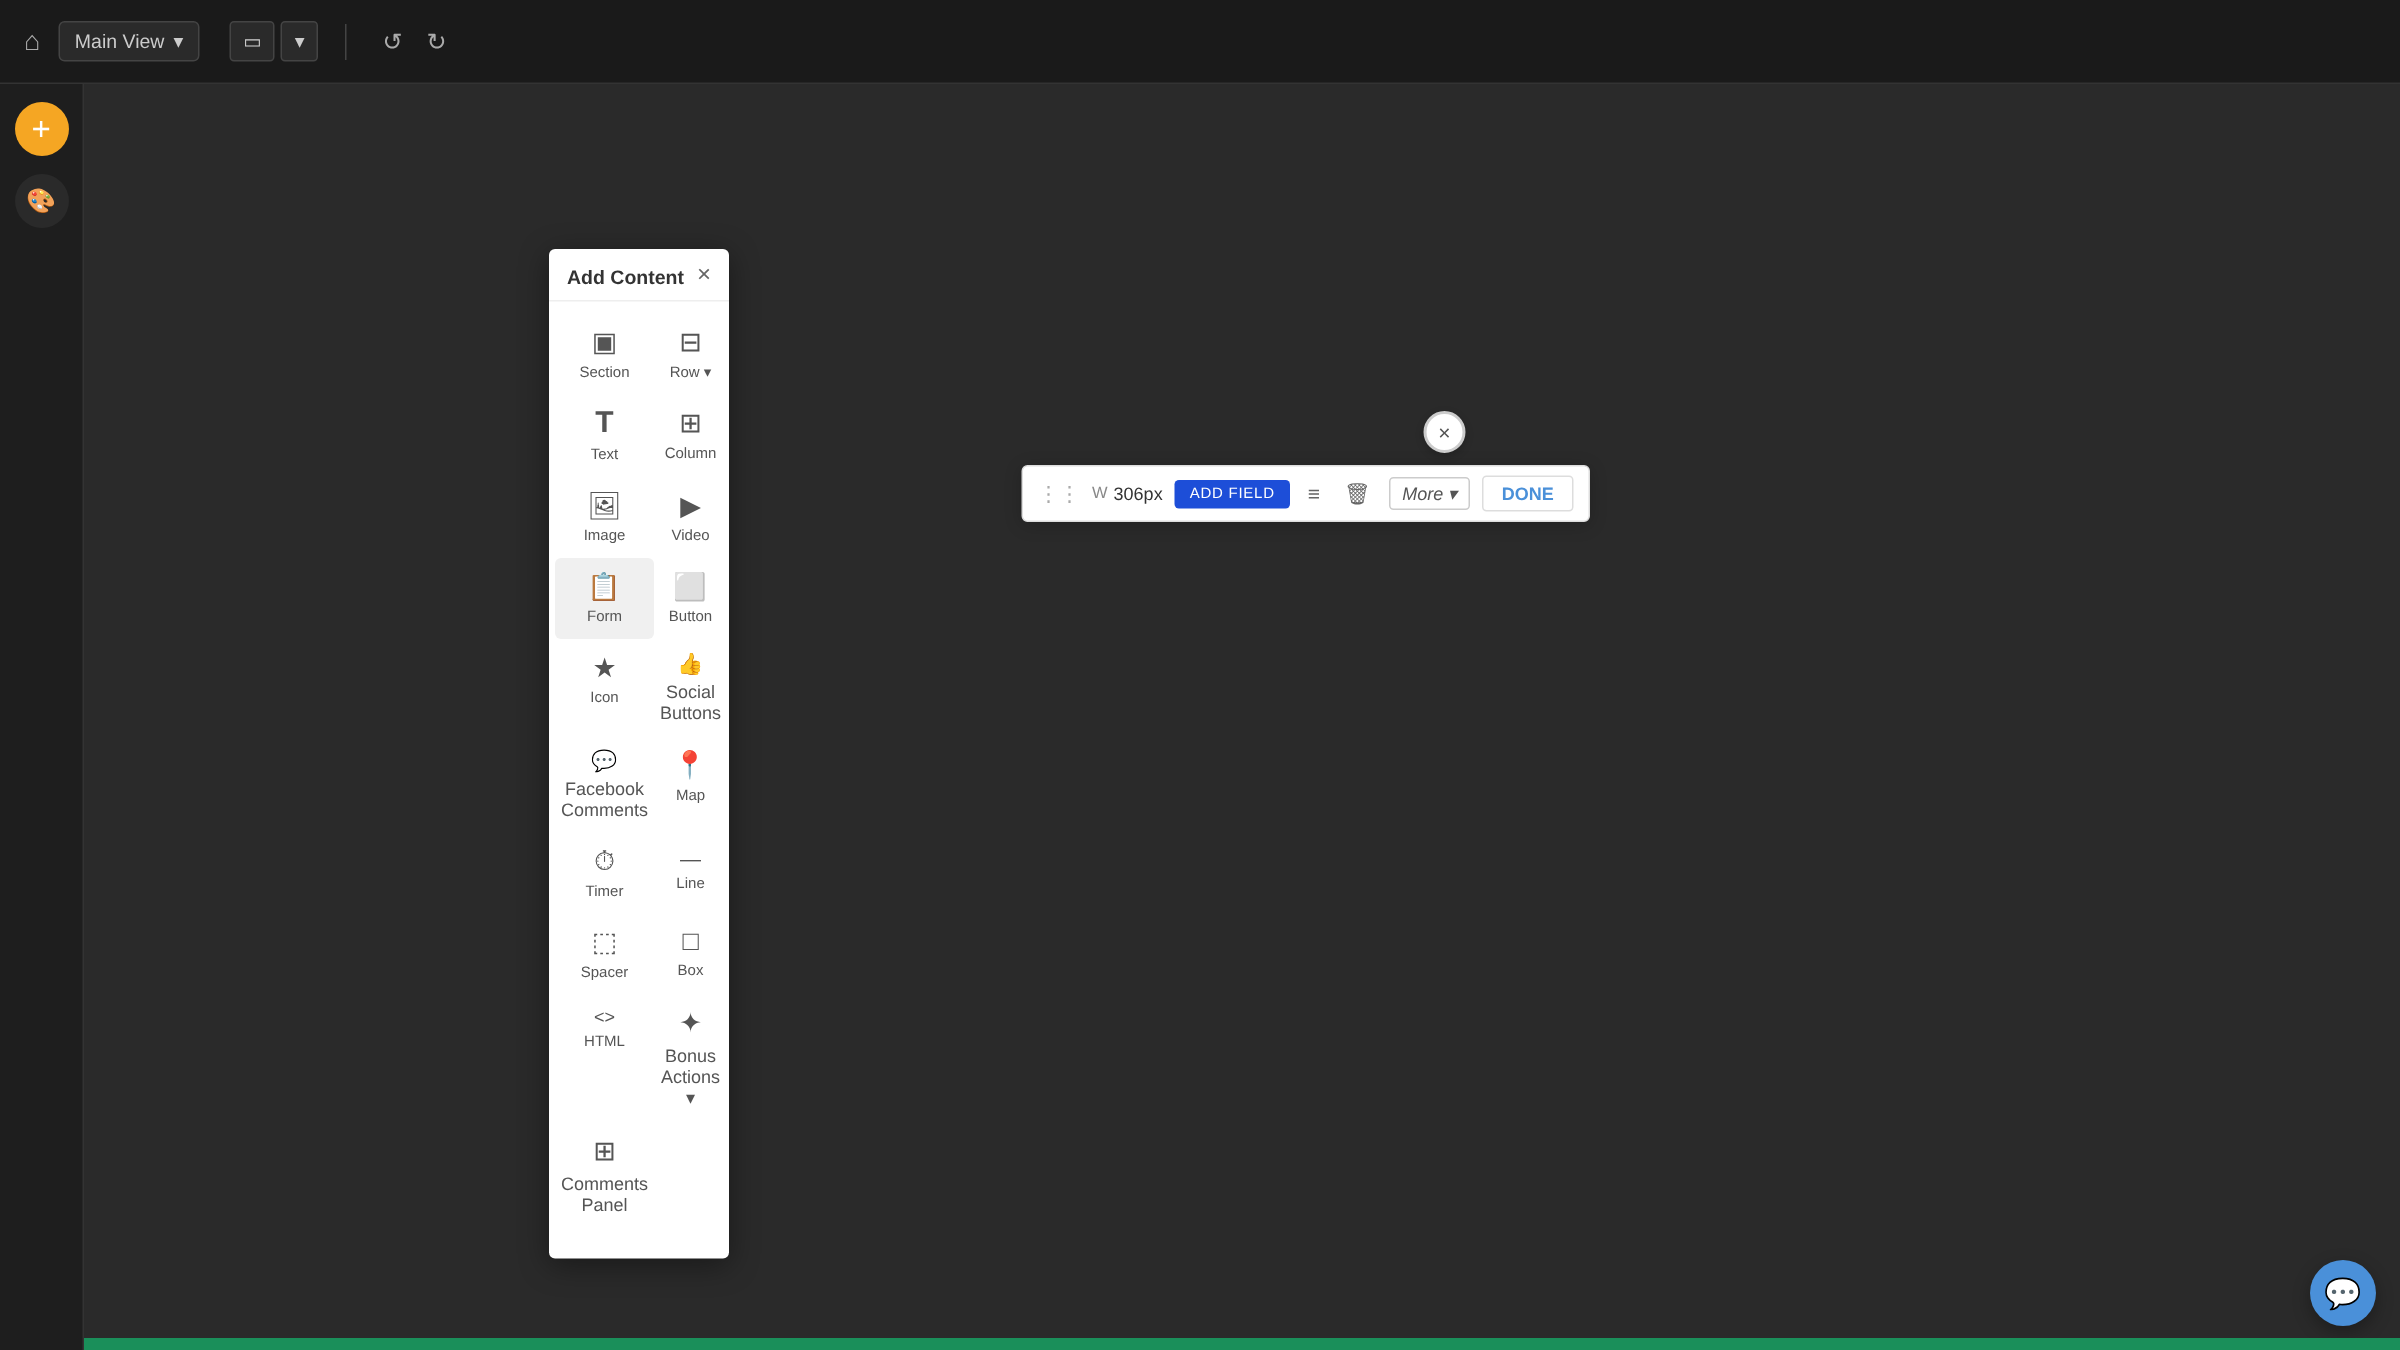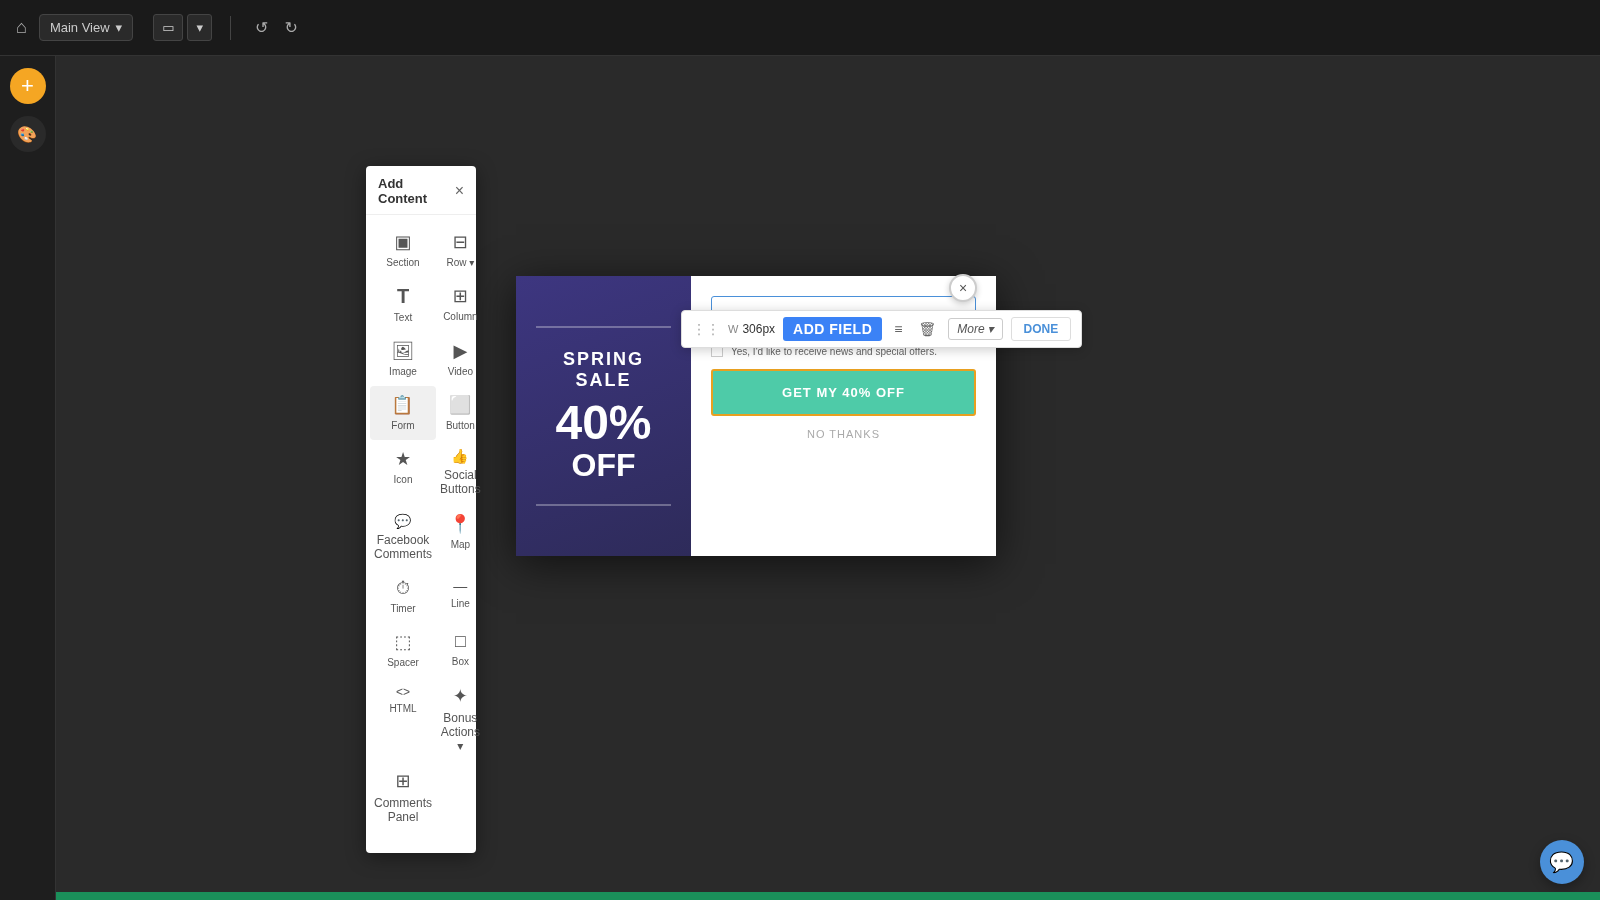--- a/index.html
+++ b/index.html
@@ -129,21 +129,21 @@
       background: #2a2a2a;
       position: relative;
       overflow: hidden;
     }
 
     
     .add-content-panel {
       position: absolute;
       left: 310px;
       top: 110px;
-      width: 110px;
+      width: 120px;
       background: #fff;
       border-radius: 4px;
       box-shadow: 0 4px 20px rgba(0,0,0,0.4);
       z-index: 100;
       padding-bottom: 12px;
     }
     .panel-header {
       display: flex;
       align-items: center;
       justify-content: space-between;
@@ -313,27 +313,27 @@
     .toolbar-width {
       display: flex;
       align-items: center;
       gap: 4px;
       font-size: 12px;
       color: #555;
     }
     .toolbar-width-label { font-size: 11px; color: #888; }
     .toolbar-width-val { font-size: 12px; color: #333; font-weight: 500; }
     .toolbar-btn-blue {
-      background: #3b82f6;
+      background: #1d4ed8;
       color: #fff;
       border: none;
       padding: 4px 10px;
       border-radius: 3px;
-      font-size: 14px;
-      font-weight: bold;
+      font-size: 10px;
+      font-weight: normal;
       cursor: pointer;
       letter-spacing: 0.5px;
     }
     .toolbar-icon-btn {
       background: transparent;
       border: none;
       color: #666;
       font-size: 14px;
       cursor: pointer;
       padding: 2px 4px;
@@ -541,40 +541,20 @@
         <span>More</span>
         <span>▾</span>
       </div>
       <button class="toolbar-done">DONE</button>
     </div>
 
     <div class="close-x-btn">
       <span>×</span>
     </div>
 
-    <div class="popup-container">
-      <div class="popup-inner">
-
-        <div class="popup-left">
-          <div class="spring-sale-text">SPRING SALE</div>
-          <div class="discount-text">40%</div>
-          <div class="discount-off">OFF</div>
-        </div>
-
-        <div class="popup-right">
-          <input type="text" class="email-input-box" placeholder="enter email address" style="">
-          <div class="checkbox-row">
-            <div class="checkbox-dot"></div>
-            <span class="checkbox-label">Yes, I'd like to receive news and special offers.</span>
-          </div>
-          <button class="cta-btn">GET MY 40% OFF</button>
-          <div class="no-thanks">NO THANKS</div>
-        </div>
-      </div>
-    </div>
 
     <div class="chat-widget">
       <span>💬</span>
     </div>
 
     <div class="bottom-bar"></div>
 
   </div>
 </div>
 

